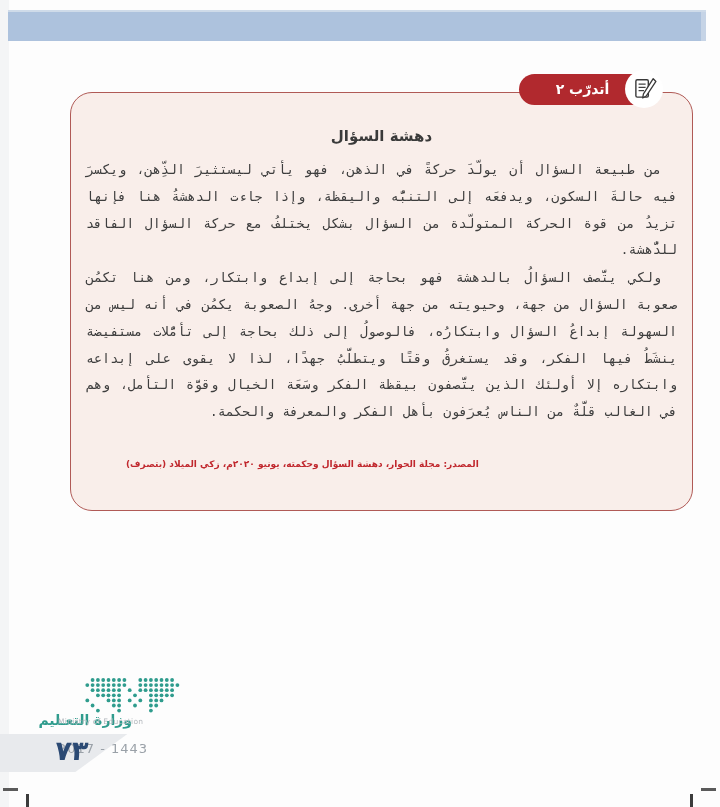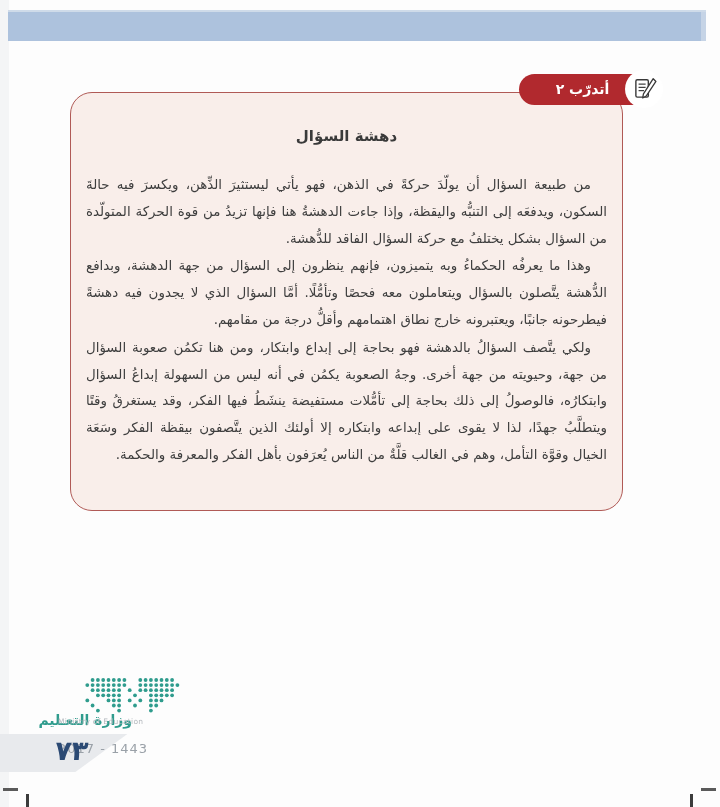--- a/index.html
+++ b/index.html
@@ -38,36 +38,36 @@
     padding-bottom:2px; letter-spacing:0.5px;
   }
   .tab-icon-circle {
     position:absolute; right:0; top:0; width:38px; height:38px;
     background:#ffffff; border-radius:50%;
     display:flex; align-items:center; justify-content:center;
   }
 
   
   .content-card {
-    position:absolute; left:70px; top:92px; width:553px; height:419px;
+    position:absolute; left:70px; top:92px; width:623px; height:419px;
     background:#f9eeea;
     border:1.6px solid #b05a56;
     border-radius:22px;
     z-index:2;
     padding:0 15px;
   }
   .card-title {
     margin-top:34px;
     text-align:center;
     font-weight:bold;
     font-size:15px;
     color:#3a3a3a;
     direction:rtl;
   }
-  .card-body { margin-top:27px; }
+  .card-body { margin-top:13px;font-family:Liberation Mono, monospace; }
   .card-body p {
     direction:rtl;
     text-align:justify;
     font-size:13.4px;
     line-height:26.8px;
     color:#3e3e3e;
     text-indent:16px;
     margin-top:1px;
   }
   .card-source {
@@ -135,23 +135,23 @@
       <line x1="7" y1="13.5" x2="12" y2="13.5" stroke="#3a3a3a" stroke-width="1.1"></line>
       <polygon points="20.5,2.5 23,5 14,18.5 10.8,20.2 11.5,16.5" fill="#ffffff" stroke="#3a3a3a" stroke-width="1.2" stroke-linejoin="round"></polygon>
     </svg>
   </div>
 </div>
 
 <div class="content-card">
   <div class="card-title">دهشة السؤال</div>
   <div class="card-body">
     <p>من طبيعة السؤال أن يولّدَ حركةً في الذهن، فهو يأتي ليستثيرَ الذِّهن، ويكسرَ فيه حالةَ السكون، ويدفعَه إلى التنبُّه واليقظة، وإذا جاءت الدهشةُ هنا فإنها تزيدُ من قوة الحركة المتولّدة من السؤال بشكل يختلفُ مع حركة السؤال الفاقد للدُّهشة.</p>
-    <p>وهذا ما يعرفُه الحكماءُ وبه يتميزون، فإنهم ينظرون إلى السؤال من جهة الدهشة، وبدافع الدُّهشة يتَّصلون بالسؤال ويتعاملون معه فحصًا وتأمُّلًا. أمَّا السؤال الذي لا يجدون فيه دهشةً فيطرحونه جانبًا، ويعتبرونه خارج نطاق اهتمامهم وأقلُّ درجة من مقامهم.</p>
     <p>ولكي يتَّصف السؤالُ بالدهشة فهو بحاجة إلى إبداع وابتكار، ومن هنا تكمُن صعوبة السؤال من جهة، وحيويته من جهة أخرى. وجهُ الصعوبة يكمُن في أنه ليس من السهولة إبداعُ السؤال وابتكارُه، فالوصولُ إلى ذلك بحاجة إلى تأمُّلات مستفيضة ينشَطُ فيها الفكر، وقد يستغرقُ وقتًا ويتطلَّبُ جهدًا، لذا لا يقوى على إبداعه وابتكاره إلا أولئك الذين يتَّصفون بيقظة الفكر وسَعَة الخيال وقوَّة التأمل، وهم في الغالب قلَّةٌ من الناس يُعرَفون بأهل الفكر والمعرفة والحكمة.</p>
   </div>
+  <div class="card-source">المصدر: مجلة الحوار، دهشة السؤال وحكمته، يونيو ٢٠٢٠م، زكي الميلاد (بتصرف)</div>
 </div>
 
 <div class="page-ribbon"></div>
 
 <svg class="logo-dots" width="110" height="40" id="logo-dots-svg">
     <circle cx="14.6" cy="4" r="1.9" fill="#2f9c8d"></circle>
     <circle cx="19.9" cy="4" r="1.9" fill="#2f9c8d"></circle>
     <circle cx="25.2" cy="4" r="1.9" fill="#2f9c8d"></circle>
     <circle cx="30.5" cy="4" r="1.9" fill="#2f9c8d"></circle>
     <circle cx="35.8" cy="4" r="1.9" fill="#2f9c8d"></circle>

